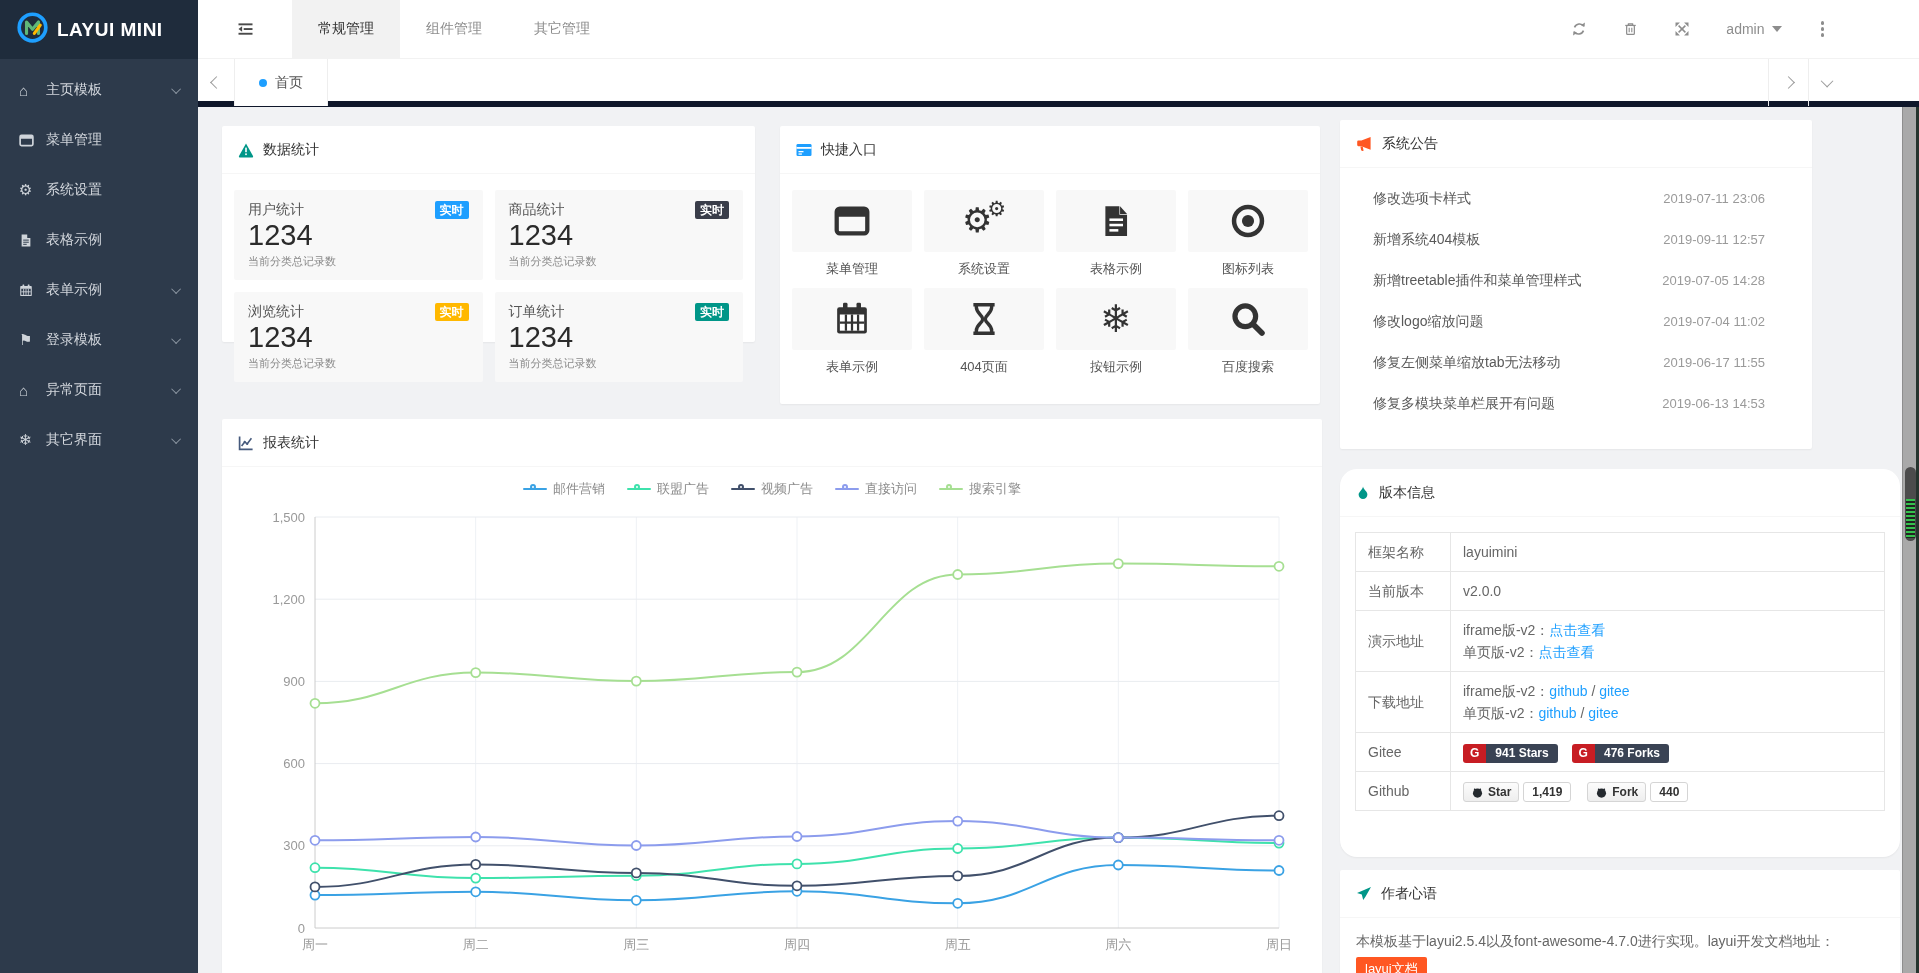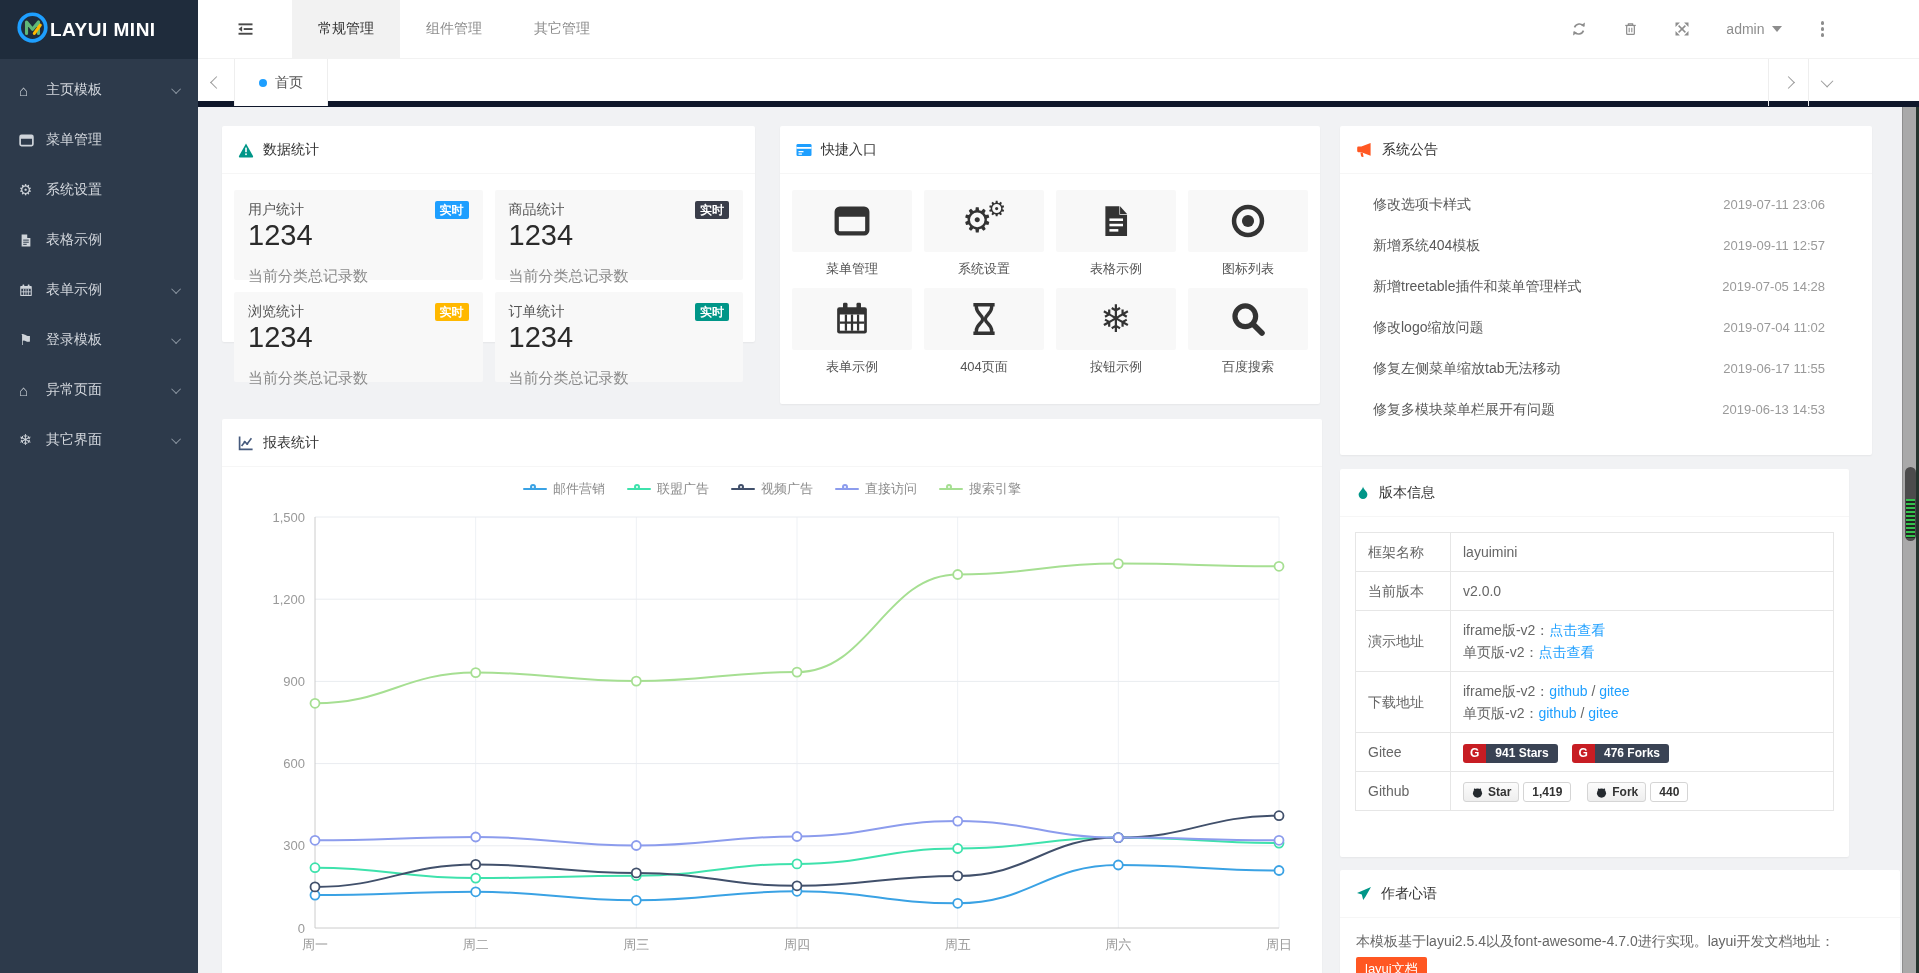--- a/index.html
+++ b/index.html
@@ -2,21 +2,21 @@
 <html><head>
 <meta charset="utf-8">
 <style>
   * { margin:0; padding:0; box-sizing:border-box; }
   html,body { width:1919px; height:973px; overflow:hidden; }
   body { font-family:"Liberation Sans","DejaVu Sans",sans-serif; background:#f1f2f4; color:#333; }
   .app { position:relative; width:1919px; height:973px; overflow:hidden; }
 
   
   .sidebar { position:absolute; left:0; top:0; width:198px; height:973px; background:#2d3a4b; z-index:5; }
-  .logo { height:59px; background:#1f2c3c; display:flex; align-items:center; padding-left:16px; gap:1px; cursor:pointer; }
+  .logo { height:59px; background:#1f2c3c; display:flex; align-items:center; padding-left:16px; gap:8px; cursor:pointer; }
   .logo-title { color:#fff; font-size:19px; font-weight:bold; letter-spacing:.5px; }
   .side-nav { padding-top:6px; }
   .side-item { height:50px; display:flex; align-items:center; color:#d3d7dd; font-size:14px; padding:0 17px 0 19px; cursor:pointer; }
   .side-icon { width:22px; margin-right:5px; font-size:15px; color:#cfd4da; display:inline-flex; align-items:center; }
   .side-icon svg { display:block; }
   .side-label { flex:1; }
   .side-chev { width:7px; height:7px; border-left:1.6px solid #8b95a1; border-bottom:1.6px solid #8b95a1; transform:rotate(-45deg) translateY(-2px); }
 
   
   .topbar { position:absolute; left:198px; top:0; right:0; height:59px; background:#fff; border-bottom:1px solid #f2f2f2; display:flex; align-items:center; z-index:4; }
@@ -44,31 +44,31 @@
 
   
   .content { position:absolute; left:198px; top:107px; width:1704px; height:866px; overflow:hidden; }
   .card { position:absolute; background:#fff; border-radius:2px; box-shadow:0 1px 2px rgba(0,0,0,.05); }
   .card-h { height:48px; display:flex; align-items:center; padding:0 16px; border-bottom:1px solid #f6f6f6; font-size:14px; color:#333; gap:9px; }
   .card-h svg { display:block; }
 
   .stats-card   { left:24px;   top:19px;  width:533px;  height:216px; }
   .quick-card   { left:582px;  top:19px;  width:540px;  height:278px; }
   .report-card  { left:24px;   top:312px; width:1100px; height:660px; }
-  .announce-card{ left:1142px; top:19px;  width:532px;  height:329px; }
-  .version-card { left:1142px; top:362px; width:509px;  height:388px; }
+  .announce-card{ left:1142px; top:13px;  width:472px;  height:329px; }
+  .version-card { left:1142px; top:362px; width:560px;  height:388px;border-radius:17px; }
   .author-card  { left:1142px; top:763px; width:560px;  height:240px; }
 
   
   .stats-body { padding:16px 12px; display:grid; grid-template-columns:1fr 1fr; gap:12px; }
   .stat-box { background:#f8f8f8; border-radius:2px; padding:11px 14px; height:90px; }
   .stat-top { display:flex; align-items:center; justify-content:space-between; font-size:14px; color:#555; }
   .rt-badge { color:#fff; font-size:12px; font-weight:bold; padding:2px 5px; border-radius:2px; line-height:1.2; }
   .stat-num { font-size:29px; color:#2b2b2b; line-height:33px; }
-  .stat-desc { font-size:15px; color:#8a8a8a; margin-top:15px; }
+  .stat-desc { font-size:11px; color:#8a8a8a; margin-top:2px; }
 
   
   .quick-body { padding:16px 12px 0; display:grid; grid-template-columns:repeat(4,1fr); column-gap:12px; }
   .quick-cell { cursor:pointer; }
   .quick-iconbox { height:62px; background:#f8f8f8; border-radius:2px; display:flex; align-items:center; justify-content:center; }
   .quick-label { height:36px; line-height:34px; text-align:center; font-size:13px; color:#555; }
   .q-glyph { font-size:38px; color:#333; line-height:1; }
   .q-gears { position:relative; width:44px; height:44px; }
   .q-gears .g1 { position:absolute; left:0; top:4px; font-size:34px; color:#333; line-height:1; }
   .q-gears .g2 { position:absolute; right:0; top:-1px; font-size:21px; color:#333; line-height:1; }

